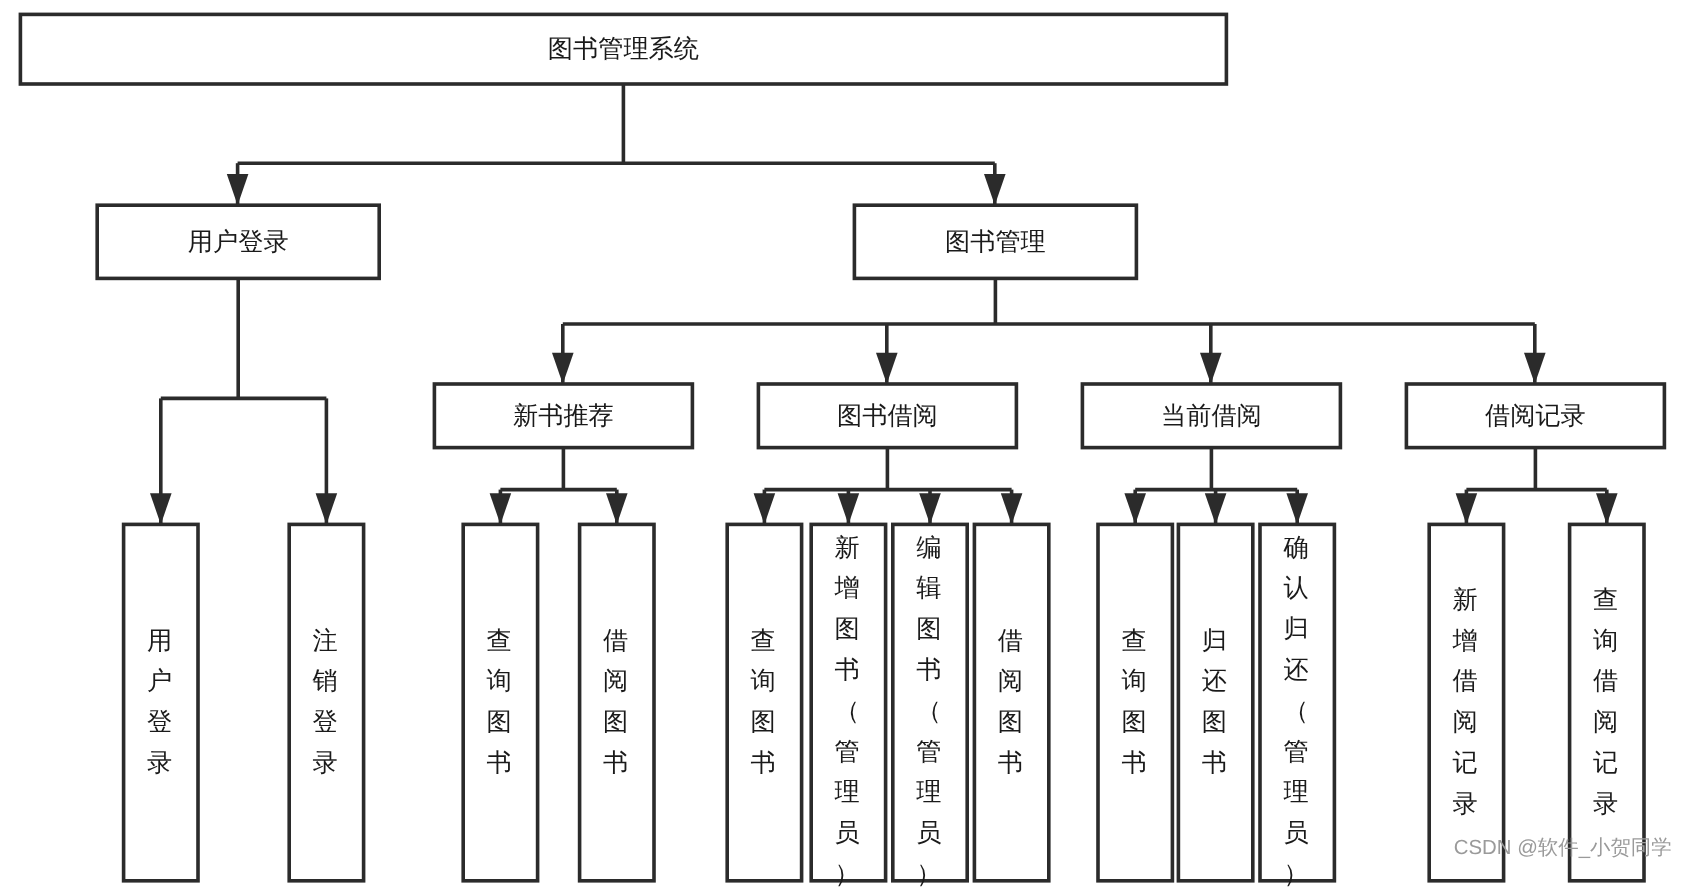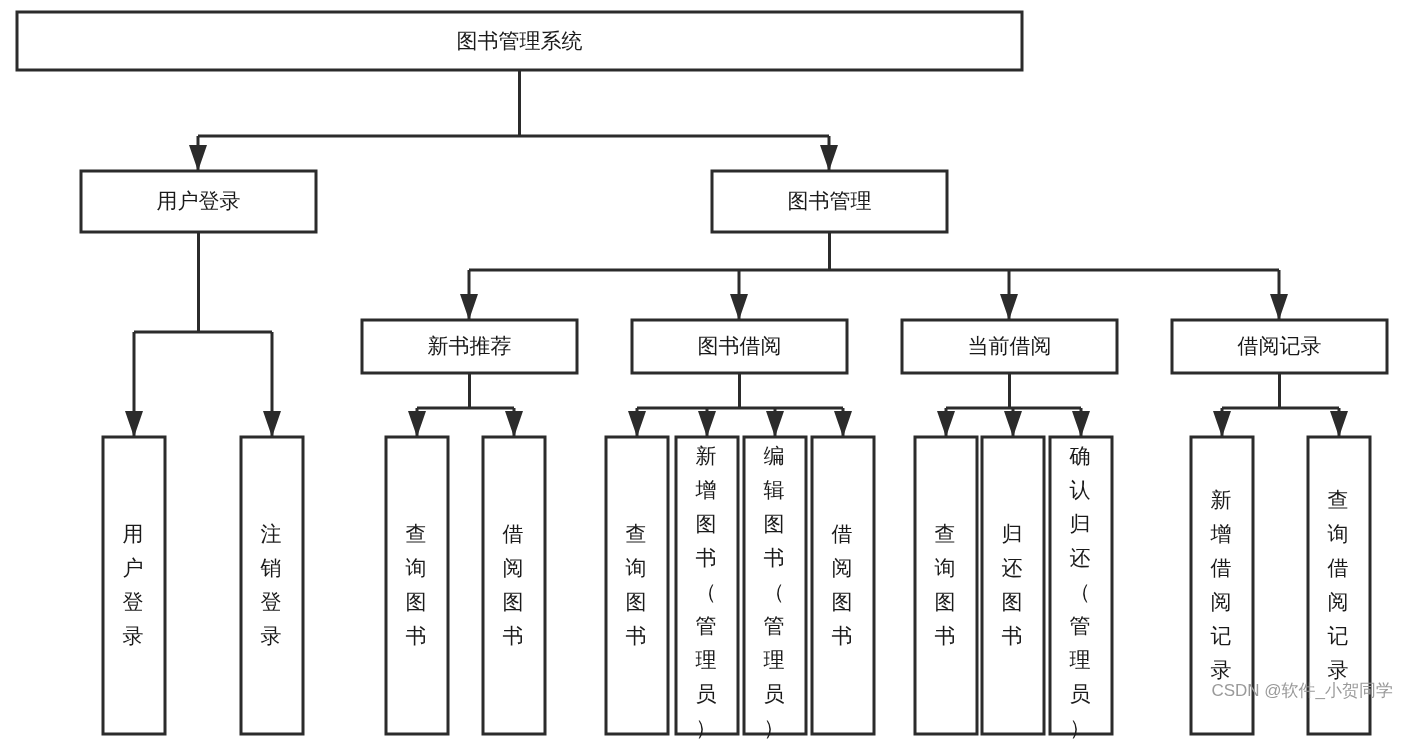--- a/index.html
+++ b/index.html
@@ -53,21 +53,21 @@
     text-anchor: middle;
     dominant-baseline: middle;
   }
   .node-label.vertical {
     font-size: 21px;
     letter-spacing: 2px;
   }
   .watermark {
     position: absolute;
     right: 12px;
-    bottom: 20px;
+    bottom: 4px;
     font-family: "Liberation Sans", "DejaVu Sans", sans-serif;
     font-size: 17px;
     color: #9a9a9a;
     white-space: nowrap;
     user-select: none;
     pointer-events: none;
   }
 </style>
 </head>
 <body>

